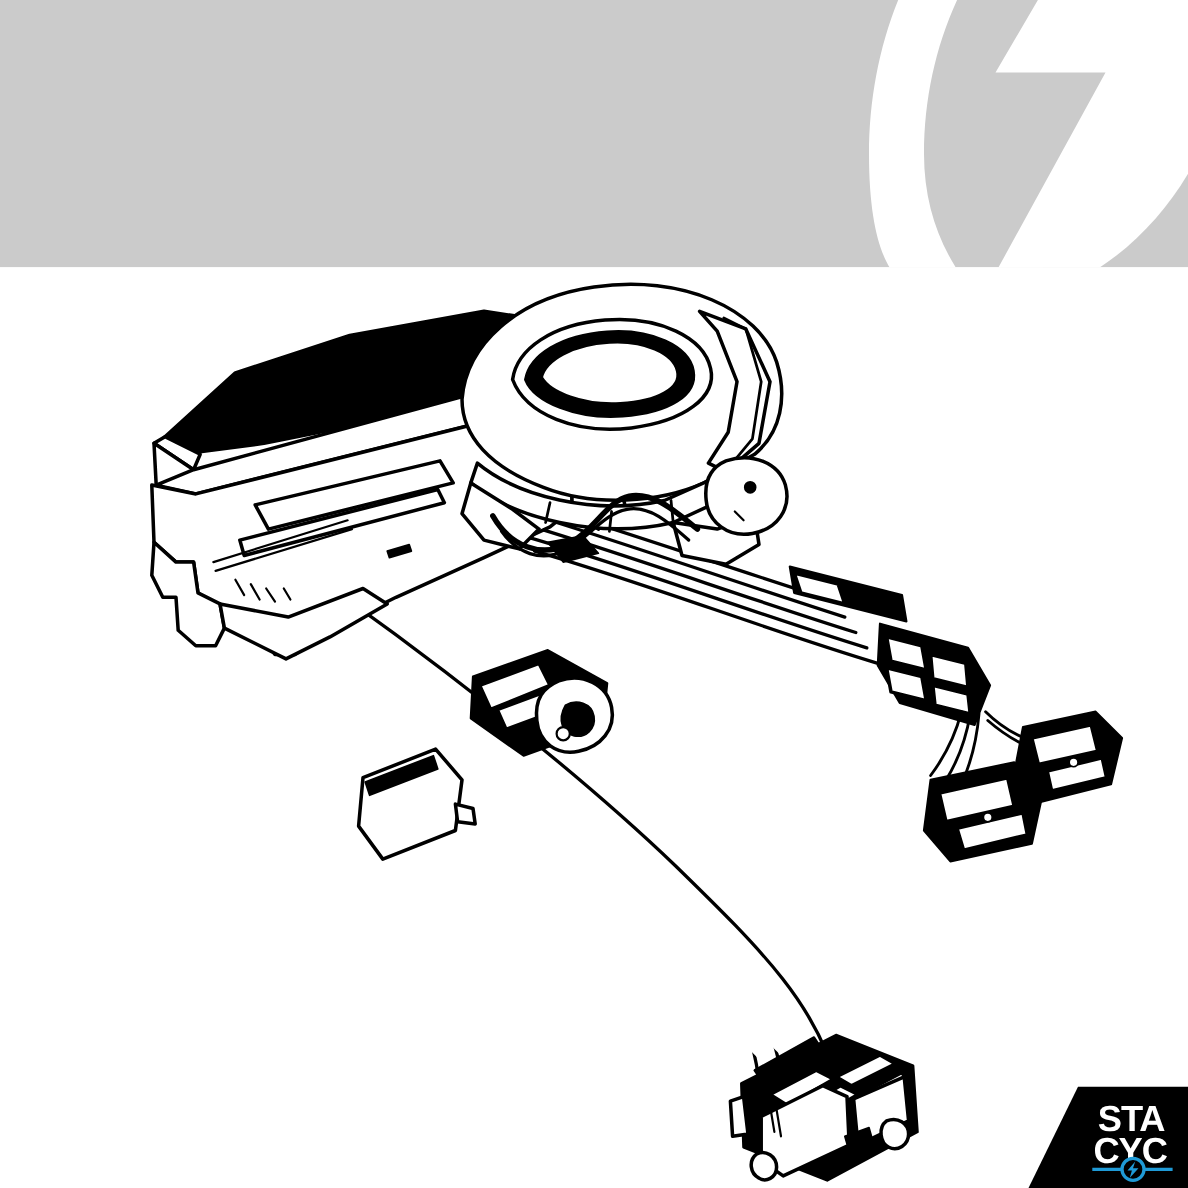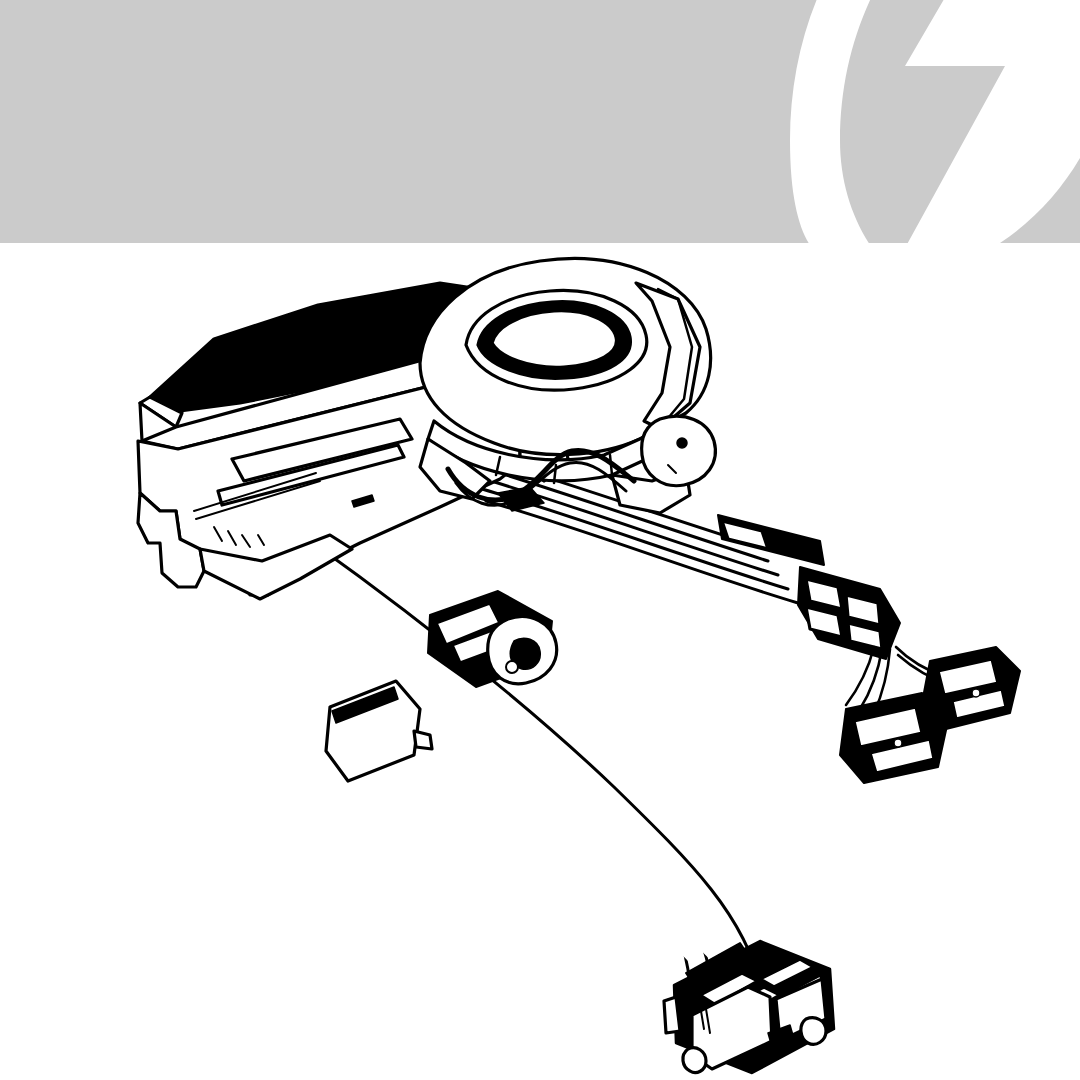--- a/index.html
+++ b/index.html
@@ -292,14 +292,29 @@
           <g stroke-width="2">
             <path d="M 700,762 L 704,786"></path>
             <path d="M 706,766 L 710,790"></path>
           </g>
         </g>
 
       </g>
     </svg>
   </div>
 
+  <div id="brand-badge">
+    <svg width="200" height="112" viewBox="0 0 200 112">
+
+      <path d="M 55,112 L 100,20 L 200,20 L 200,112 Z" fill="#000000"></path>
+
+      <text x="118" y="60" font-family="'Liberation Sans', sans-serif" font-size="33" font-weight="bold" fill="#ffffff" letter-spacing="-1">STA</text>
+
+      <text x="114" y="89" font-family="'Liberation Sans', sans-serif" font-size="33" font-weight="bold" fill="#ffffff" letter-spacing="-1">CYC</text>
+
+      <line x1="113" y1="95" x2="140" y2="95" stroke="#1f9ad6" stroke-width="3"></line>
+      <line x1="160" y1="95" x2="186" y2="95" stroke="#1f9ad6" stroke-width="3"></line>
+      <circle cx="150" cy="95" r="10" fill="#000000" stroke="#1f9ad6" stroke-width="3"></circle>
+      <path d="M 152,88 L 145,96 L 149,96 L 147,103 L 155,94 L 150,94 Z" fill="#1f9ad6"></path>
+    </svg>
+  </div>
 
 </div>
 
 </body></html>

